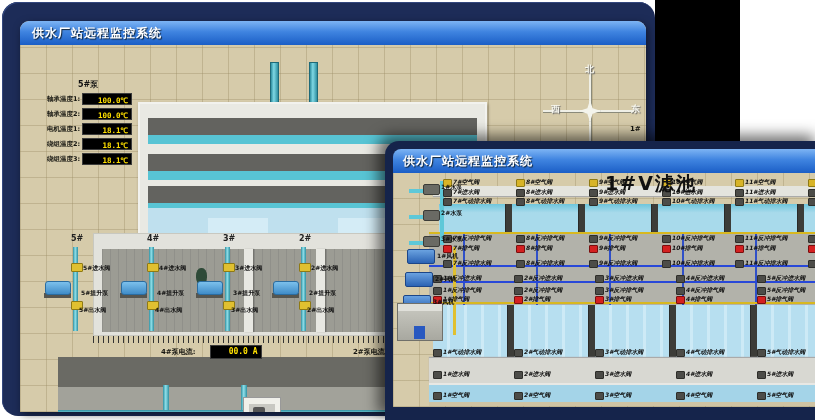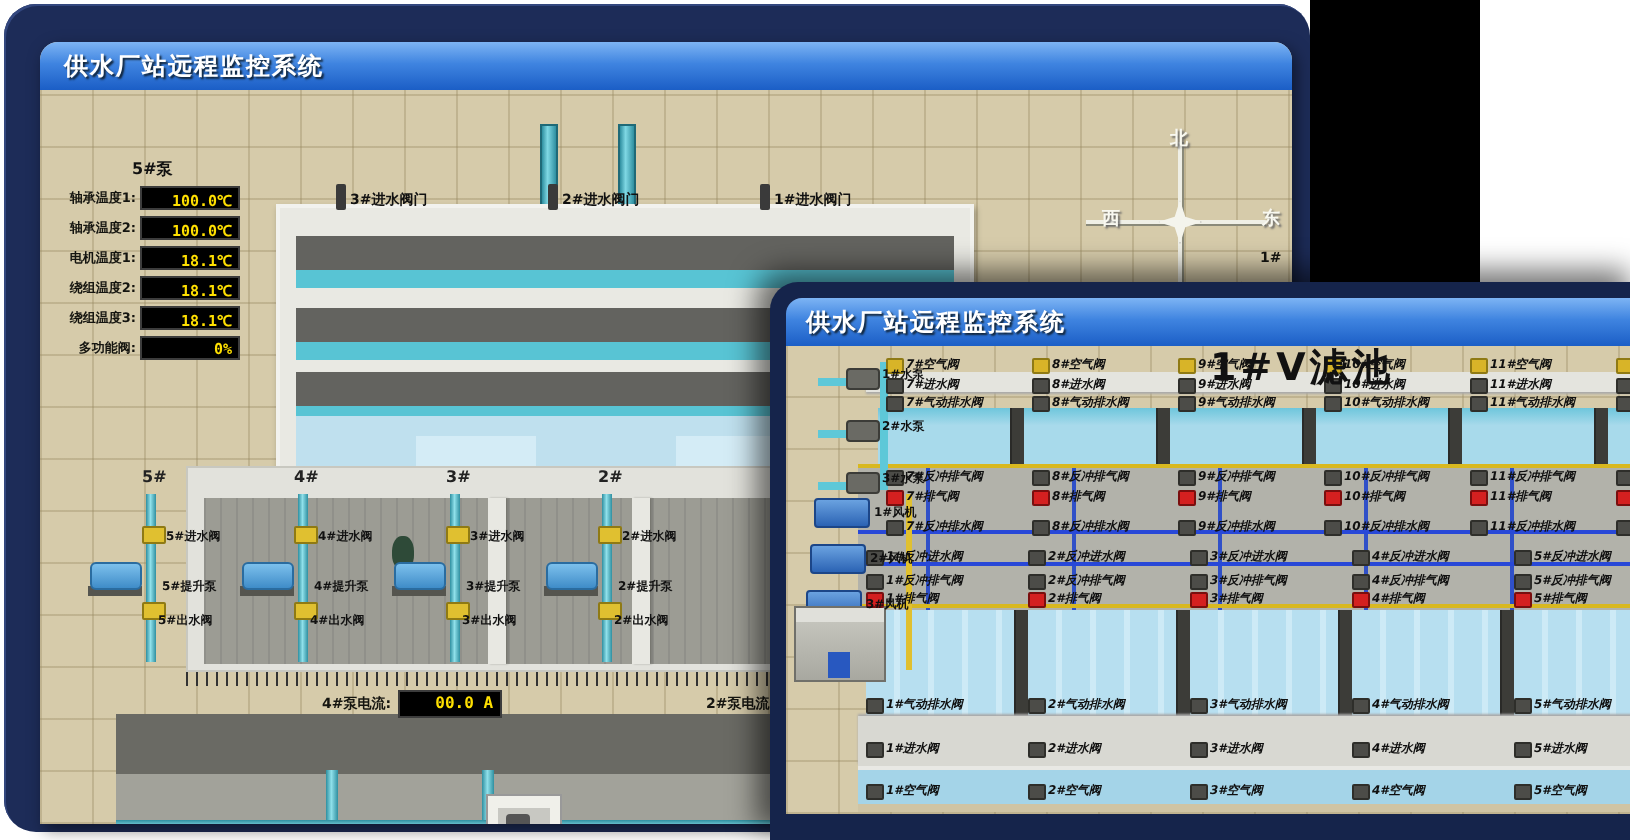--- a/index.html
+++ b/index.html
@@ -19,21 +19,21 @@
       repeating-linear-gradient(90deg,rgba(150,135,95,.35) 0 1px,transparent 1px 26px),
       #d6cbaa;}
   
   #backwin{position:absolute;left:20px;top:21px;width:626px;height:391px;border-radius:9px 9px 0 0;
            box-shadow:2px 3px 8px rgba(0,0,0,.5);overflow:hidden;background:#d6cbaa;}
   #backcontent{position:absolute;left:0;top:24px;right:0;bottom:0;overflow:hidden;}
   .bl{position:absolute;font-size:7px;font-weight:bold;color:#151510;white-space:nowrap;}
   .led{background:#000;border:1px solid #3c3c3c;color:#ffe000;
        font:bold 8px "DejaVu Sans Mono",monospace;text-align:right;padding:1px 3px;box-sizing:border-box;white-space:nowrap;}
   
-  #pumppanel{position:absolute;left:4px;top:34px;width:120px;}
+  #pumppanel{position:absolute;left:16px;top:34px;width:120px;}
   #pumppanel .hd{font-size:8px;font-weight:bold;color:#111;margin-left:42px;margin-bottom:2px;}
   .prow{display:flex;align-items:center;height:14px;margin-bottom:1px;}
   .prow .bl2{width:44px;text-align:right;font-size:6.5px;font-weight:bold;color:#151510;white-space:nowrap;}
   .prow .led{width:50px;height:12px;margin-left:2px;font-size:7.5px;}
   
   #scene1{position:absolute;left:296px;top:24px;font-family:"DejaVu Serif",serif;
           font-size:16px;font-weight:bold;letter-spacing:7px;color:#111;}
   .toppipe{position:absolute;width:7px;height:40px;top:17px;background:linear-gradient(90deg,#2f8fa0,#7fd8e4 40%,#2f8fa0);border:1px solid #1f6a78;}
   
   #basin{position:absolute;left:118px;top:57px;width:345px;height:150px;background:#e9e9e3;border:2px solid #f2f2ee;box-shadow:1px 2px 3px rgba(0,0,0,.3);}
@@ -69,21 +69,21 @@
      background:repeating-linear-gradient(90deg,#333 0 1px,transparent 1px 5px);}
   #greendev{position:absolute;left:176px;top:223px;width:11px;height:17px;background:#2e4a38;border-radius:45%;}
   
   #deckdark{position:absolute;left:38px;top:312px;width:588px;height:30px;background:#6a6a64;}
   #decklight{position:absolute;left:38px;top:342px;width:588px;height:49px;background:#a2a29a;}
   #mainpipe{position:absolute;left:38px;top:365px;width:588px;height:8px;background:linear-gradient(#2f8fa0,#8fe0ea 45%,#2f8fa0);}
   .stub{position:absolute;width:6px;height:26px;top:340px;background:linear-gradient(90deg,#2f8fa0,#8fe0ea 45%,#2f8fa0);}
   #flowmeter{position:absolute;left:223px;top:352px;width:36px;height:39px;background:#f0f0ea;border:1px solid #999;}
   #flowmeter .fm-in{position:absolute;left:5px;top:6px;width:26px;height:16px;background:#c8c8c2;}
   #flowmeter .fm-v{position:absolute;left:9px;top:9px;width:12px;height:9px;background:#555;border-radius:2px;}
-  .flowrow{position:absolute;display:flex;align-items:center;gap:3px;z-index:2;}
+  .flowrow{position:absolute;display:flex;align-items:center;gap:14px;z-index:2;}
   .flowrow .led{width:56px;height:14px;}
   
   #frontwin{position:absolute;left:385px;top:141px;width:436px;height:279px;background:#15244b;
             border-radius:14px 0 0 0;box-shadow:-7px -6px 14px rgba(0,0,0,.55);z-index:10;}
   #fw-title{position:absolute;left:8px;top:8px;right:0;height:24px;border-radius:8px 0 0 0;
             background:linear-gradient(#7db4f4 0%,#3f84e0 45%,#1b5ec6 100%);
             display:flex;align-items:center;padding-left:10px;box-sizing:border-box;}
   #fw-title span{color:#fff;font-size:12px;font-weight:bold;letter-spacing:1px;text-shadow:1px 1px 1px #123;}
   #fw-content{position:absolute;left:8px;top:32px;right:0;bottom:13px;overflow:hidden;}
   #fw-heading{position:absolute;left:212px;top:-2px;font-size:19px;font-weight:bold;color:#111;letter-spacing:2px;z-index:5;}
@@ -152,56 +152,38 @@
             <span class="led">18.1℃</span>
           </div>
             <div class="prow">
             <span class="bl2">绕组温度2:</span>
             <span class="led">18.1℃</span>
           </div>
             <div class="prow">
             <span class="bl2">绕组温度3:</span>
             <span class="led">18.1℃</span>
           </div>
-            <div class="prow">
-            <span class="bl2">多功能阀:</span>
-            <span class="led">0%</span>
-          </div>
           </div>
       </div>
 
       <div id="basin">
         <div class="bay" style="top:14px">
             <div class="water"></div>
           </div>
         <div class="bay" style="top:50px">
             <div class="water"></div>
           </div>
         <div class="bay" style="top:82px">
             <div class="water"></div>
           </div>
         <div id="pool">
           <div class="tab" style="left:60px"></div>
           <div class="tab" style="left:190px"></div>
         </div>
       </div>
-      <div id="ivrow">
-          <div class="ivcell">
-          <i class="stem"></i>
-          <span class="iv-lb">3#进水阀门</span>
-        </div>
-          <div class="ivcell">
-          <i class="stem"></i>
-          <span class="iv-lb">2#进水阀门</span>
-        </div>
-          <div class="ivcell">
-          <i class="stem"></i>
-          <span class="iv-lb">1#进水阀门</span>
-        </div>
-        </div>
 
       <div id="compass">
         <div class="bar-h"></div>
         <div class="bar-v"></div>
         <div class="star"></div>
         <span class="cdir" style="left:42px;top:-2px">北</span>
         <span class="cdir" style="left:8px;top:38px">西</span>
         <span class="cdir" style="left:40px;top:82px">南</span>
         <span class="cdir" style="left:88px;top:38px">东</span>
       </div>

